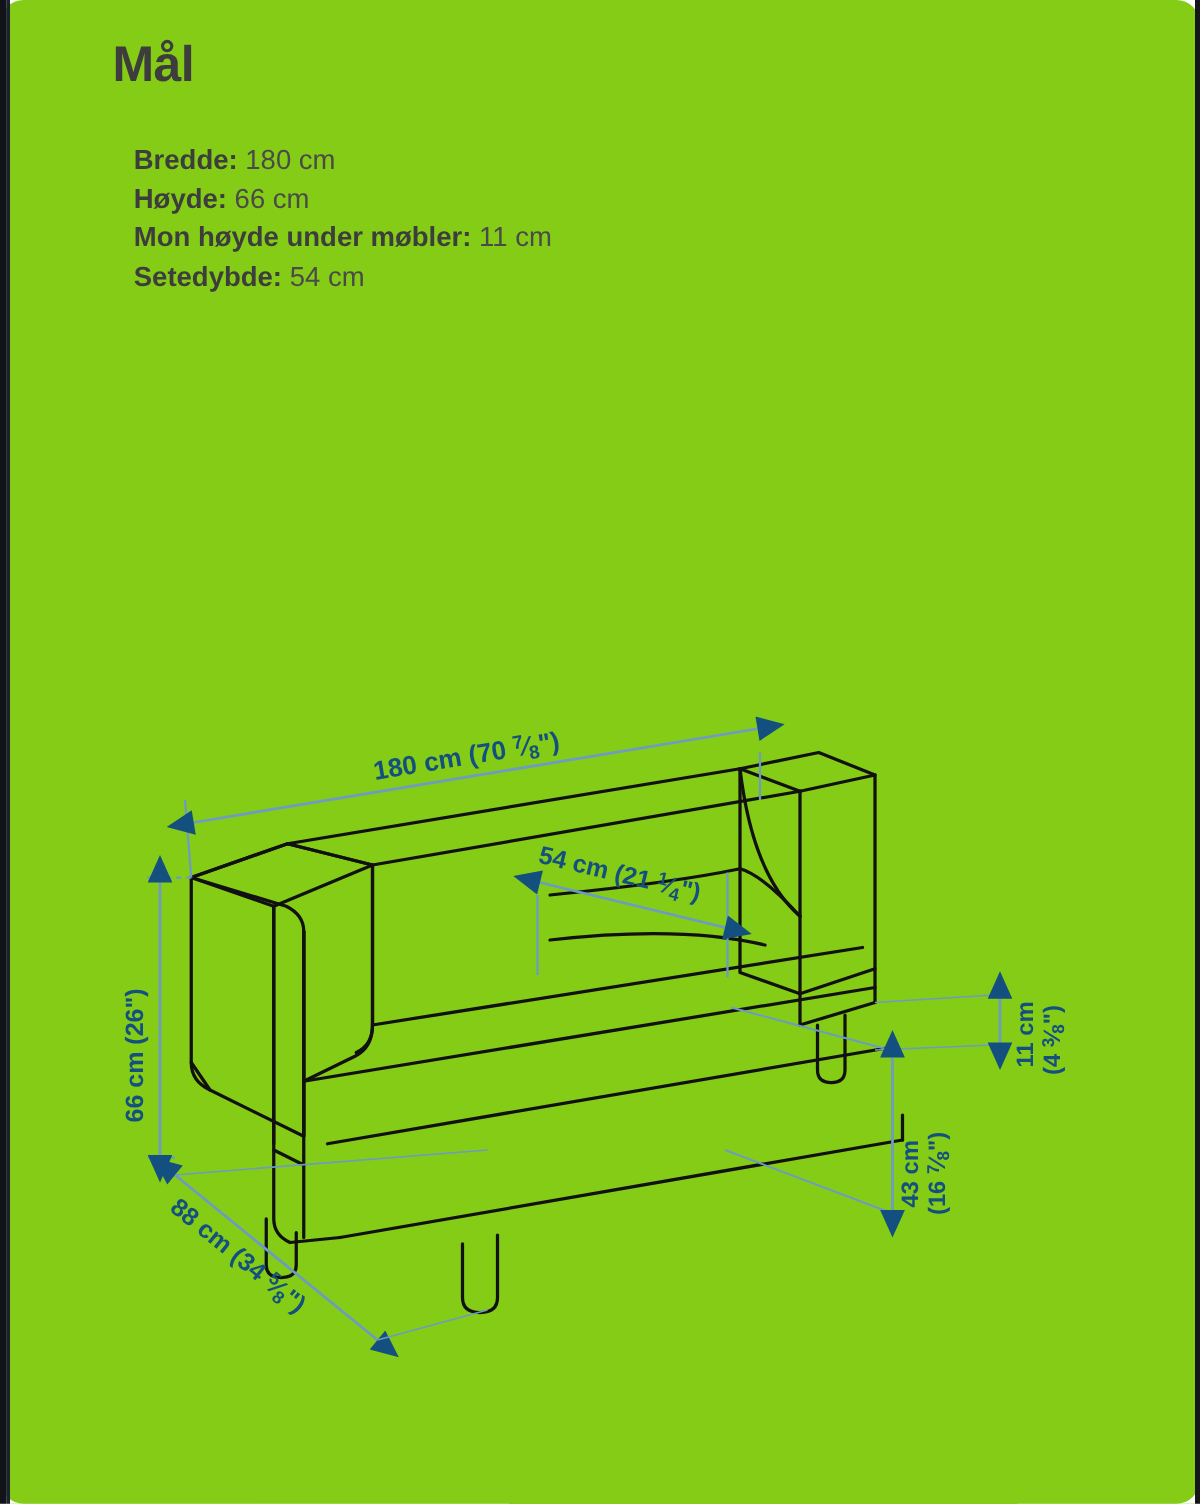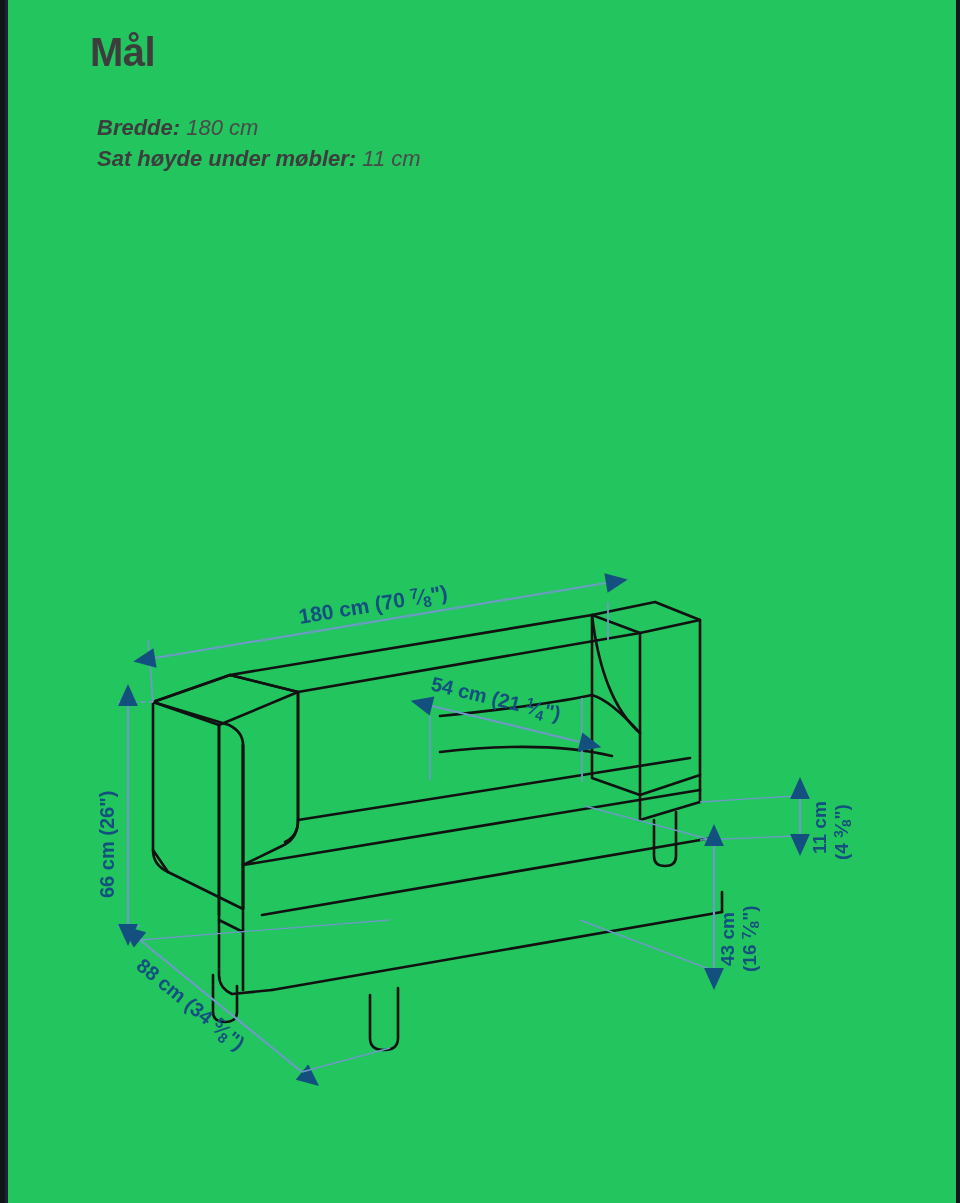--- a/index.html
+++ b/index.html
@@ -5,21 +5,22 @@
 <style>
   html,body{margin:0;padding:0;}
   body{
     width:960px;height:1203px;
     background:#ffffff;
     font-family:"Liberation Sans","DejaVu Sans",sans-serif;
     position:relative;overflow:hidden;
   }
   .page{
     position:absolute;inset:0;
-    background:#22c55e;
+    background:#84cc16;
+    border-radius:19px;
   }
   
   .edge-left{
     position:absolute;left:0;top:0;width:5px;height:1203px;
     background:#111318;
   }
   .edge-left-inner{
     position:absolute;left:5px;top:0;width:3px;height:1203px;
     background:#1c2230;
   }
@@ -34,21 +35,21 @@
   }
   h1.title{
     margin:0 0 38px 0;
     font-size:40px;
     font-weight:bold;
     color:#3d3d3d;
     letter-spacing:-0.5px;
     line-height:1.1;
   }
   ul.specs{
-    list-style:none;margin:7px;padding:0;font-style:italic;
+    list-style:none;margin:17px;padding:0;
   }
   ul.specs li{
     font-size:22px;
     color:#4a4a4a;
     line-height:1.42;
     margin:0;
     white-space:nowrap;
   }
   ul.specs li .lbl{
     font-weight:bold;
@@ -83,22 +84,30 @@
   <div class="content">
 
     <h1 class="title">Mål</h1>
 
     <ul class="specs">
       <li>
         <span class="lbl">Bredde:</span>
         <span class="val">180 cm</span>
       </li>
       <li>
-        <span class="lbl">Sat høyde under møbler:</span>
+        <span class="lbl">Høyde:</span>
+        <span class="val">66 cm</span>
+      </li>
+      <li>
+        <span class="lbl">Mon høyde under møbler:</span>
         <span class="val">11 cm</span>
+      </li>
+      <li>
+        <span class="lbl">Setedybde:</span>
+        <span class="val">54 cm</span>
       </li>
     </ul>
   </div>
 
   <div class="diagram">
     <svg width="960" height="620" viewBox="0 0 960 620" xmlns="http://www.w3.org/2000/svg">
 
       <g fill="none" stroke="#111111" stroke-width="2.6" stroke-linejoin="round" stroke-linecap="round">
 
         <path d="M 153,182 L 230,155 L 298,172 L 219,205 Z"></path>

